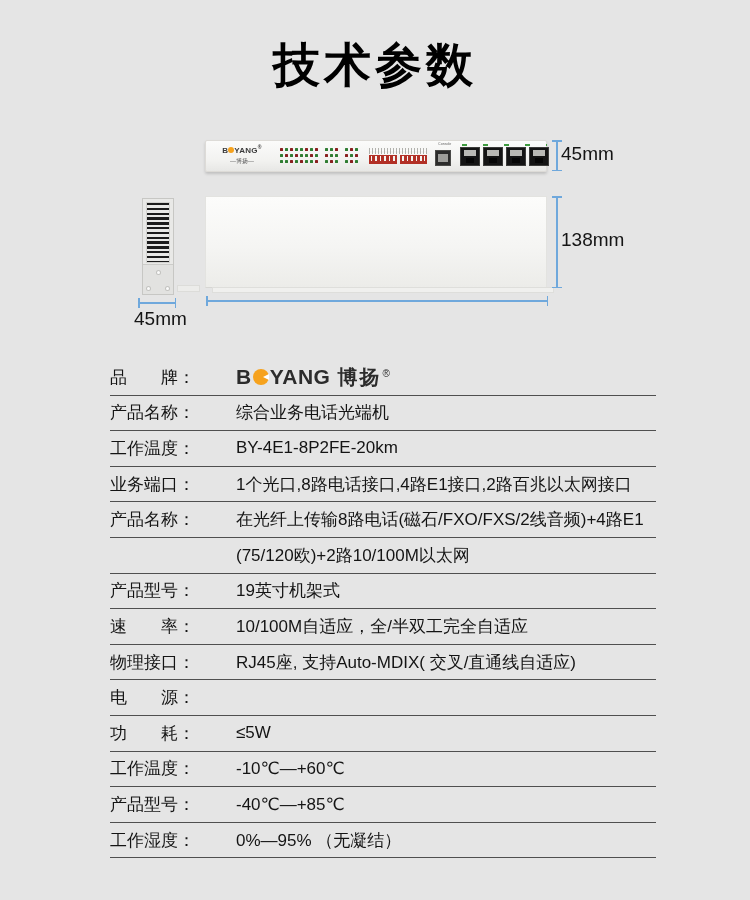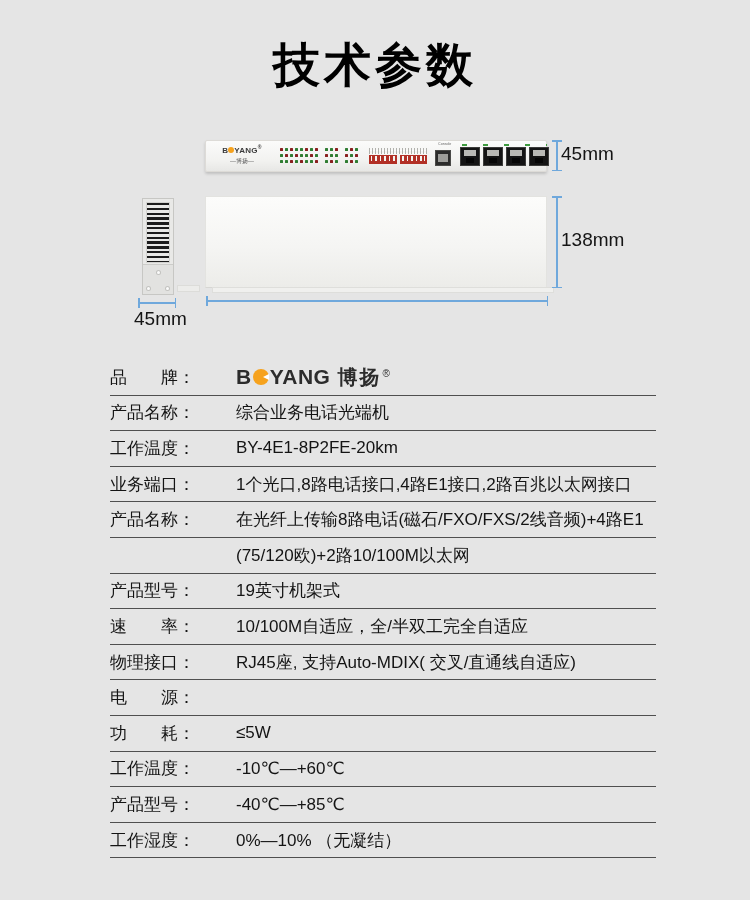--- a/index.html
+++ b/index.html
@@ -233,17 +233,17 @@
       <div class="spec-row">
         <span class="spec-label">工作温度：</span>
         <span class="spec-value">-10℃—+60℃</span>
       </div>
       <div class="spec-row">
         <span class="spec-label">产品型号：</span>
         <span class="spec-value">-40℃—+85℃</span>
       </div>
       <div class="spec-row">
         <span class="spec-label">工作湿度：</span>
-        <span class="spec-value">0%—10% （无凝结）</span>
+        <span class="spec-value">0%—95% （无凝结）</span>
       </div>
     </div>
 
 </div>
 
 </body></html>

